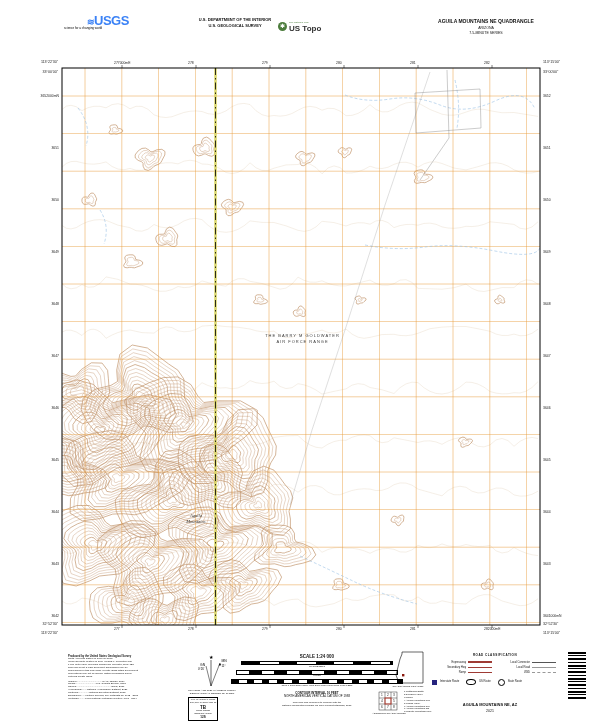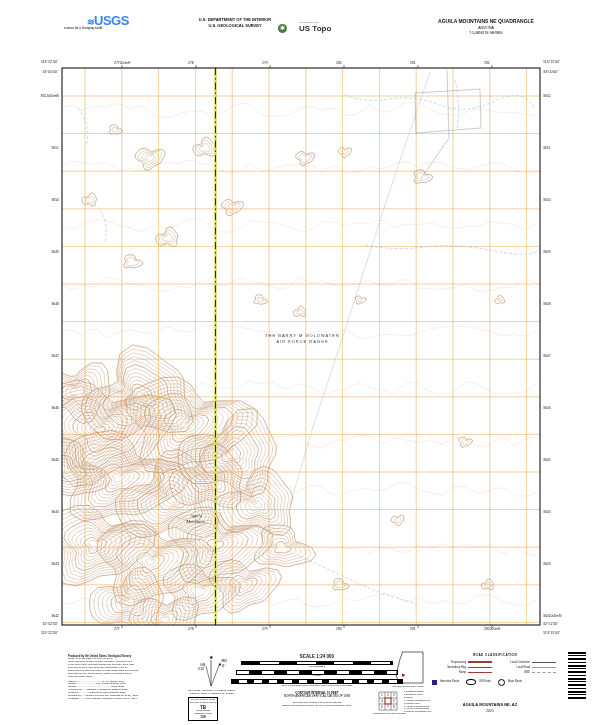--- a/index.html
+++ b/index.html
@@ -36,21 +36,21 @@
     <span style="font-size:9px;">≋</span><span>USGS</span>
   </div>
   <div class="t3" style="color:#000;margin-top:-1px;">science for a changing world</div>
 </div>
 
 <div class="abs ctr" style="left:150px;top:17px;width:170px;">
   <div class="t4 b">U.S. DEPARTMENT OF THE INTERIOR</div>
   <div class="t4 b" style="margin-top:1px;">U.S. GEOLOGICAL SURVEY</div>
 </div>
 
-<div class="abs" style="left:278px;top:22px;display:flex;align-items:flex-end;gap:12px;">
+<div class="abs" style="left:278px;top:22px;display:flex;align-items:flex-start;gap:2px;">
   <div style="width:9px;height:9px;border-radius:50%;background:#4c7c3c;color:#fff;font-size:6px;line-height:9px;text-align:center;">✱</div>
   <div>
     <div class="t25" style="color:#4c7c3c;">The National Map</div>
     <div style="font-size:8px;font-weight:bold;color:#333;line-height:8px;">US Topo</div>
   </div>
 </div>
 
 <div class="abs ctr" style="left:380px;top:18px;width:212px;">
   <div class="t5 b">AGUILA MOUNTAINS NE QUADRANGLE</div>
   <div class="t35" style="margin-top:1.5px;">ARIZONA</div>

